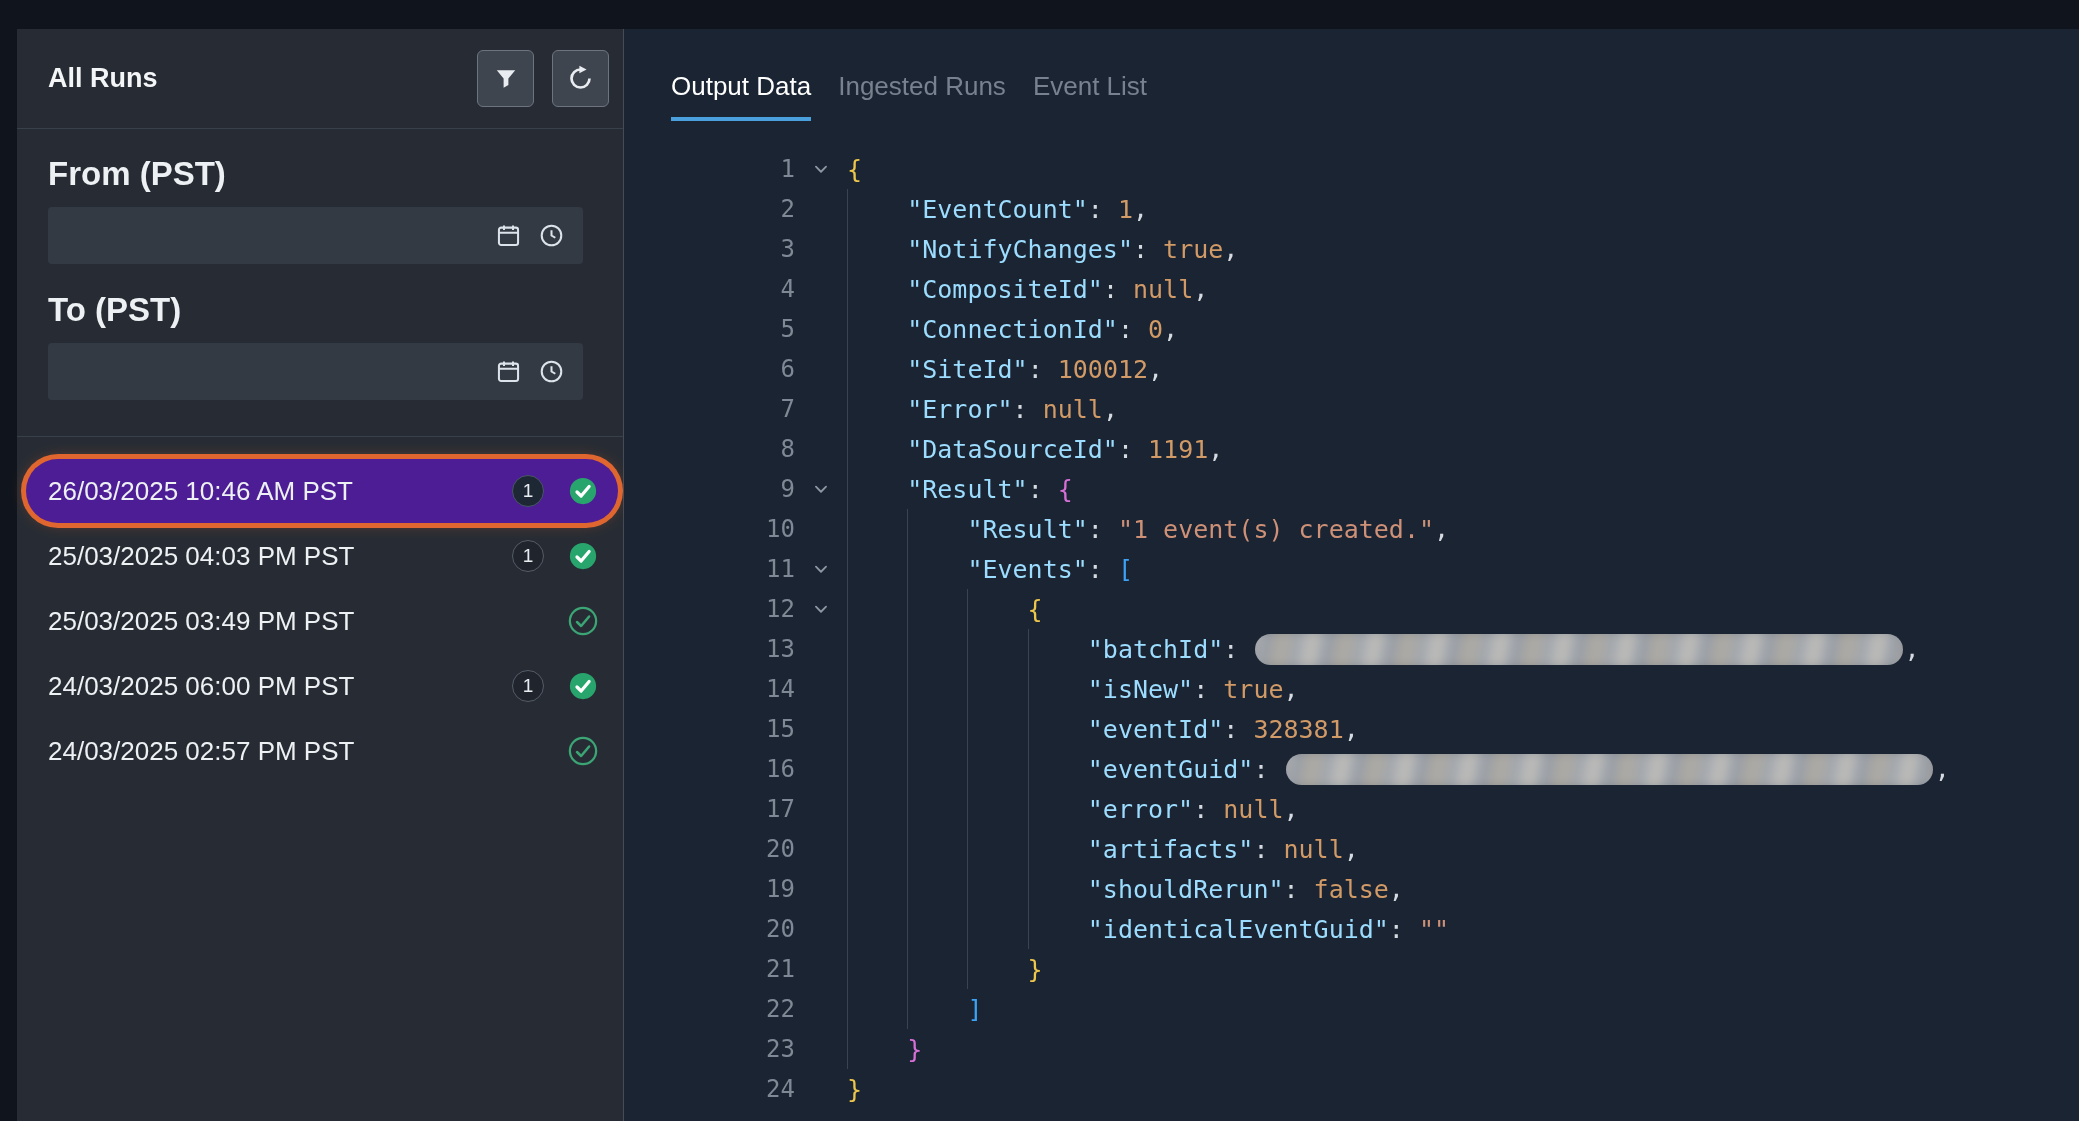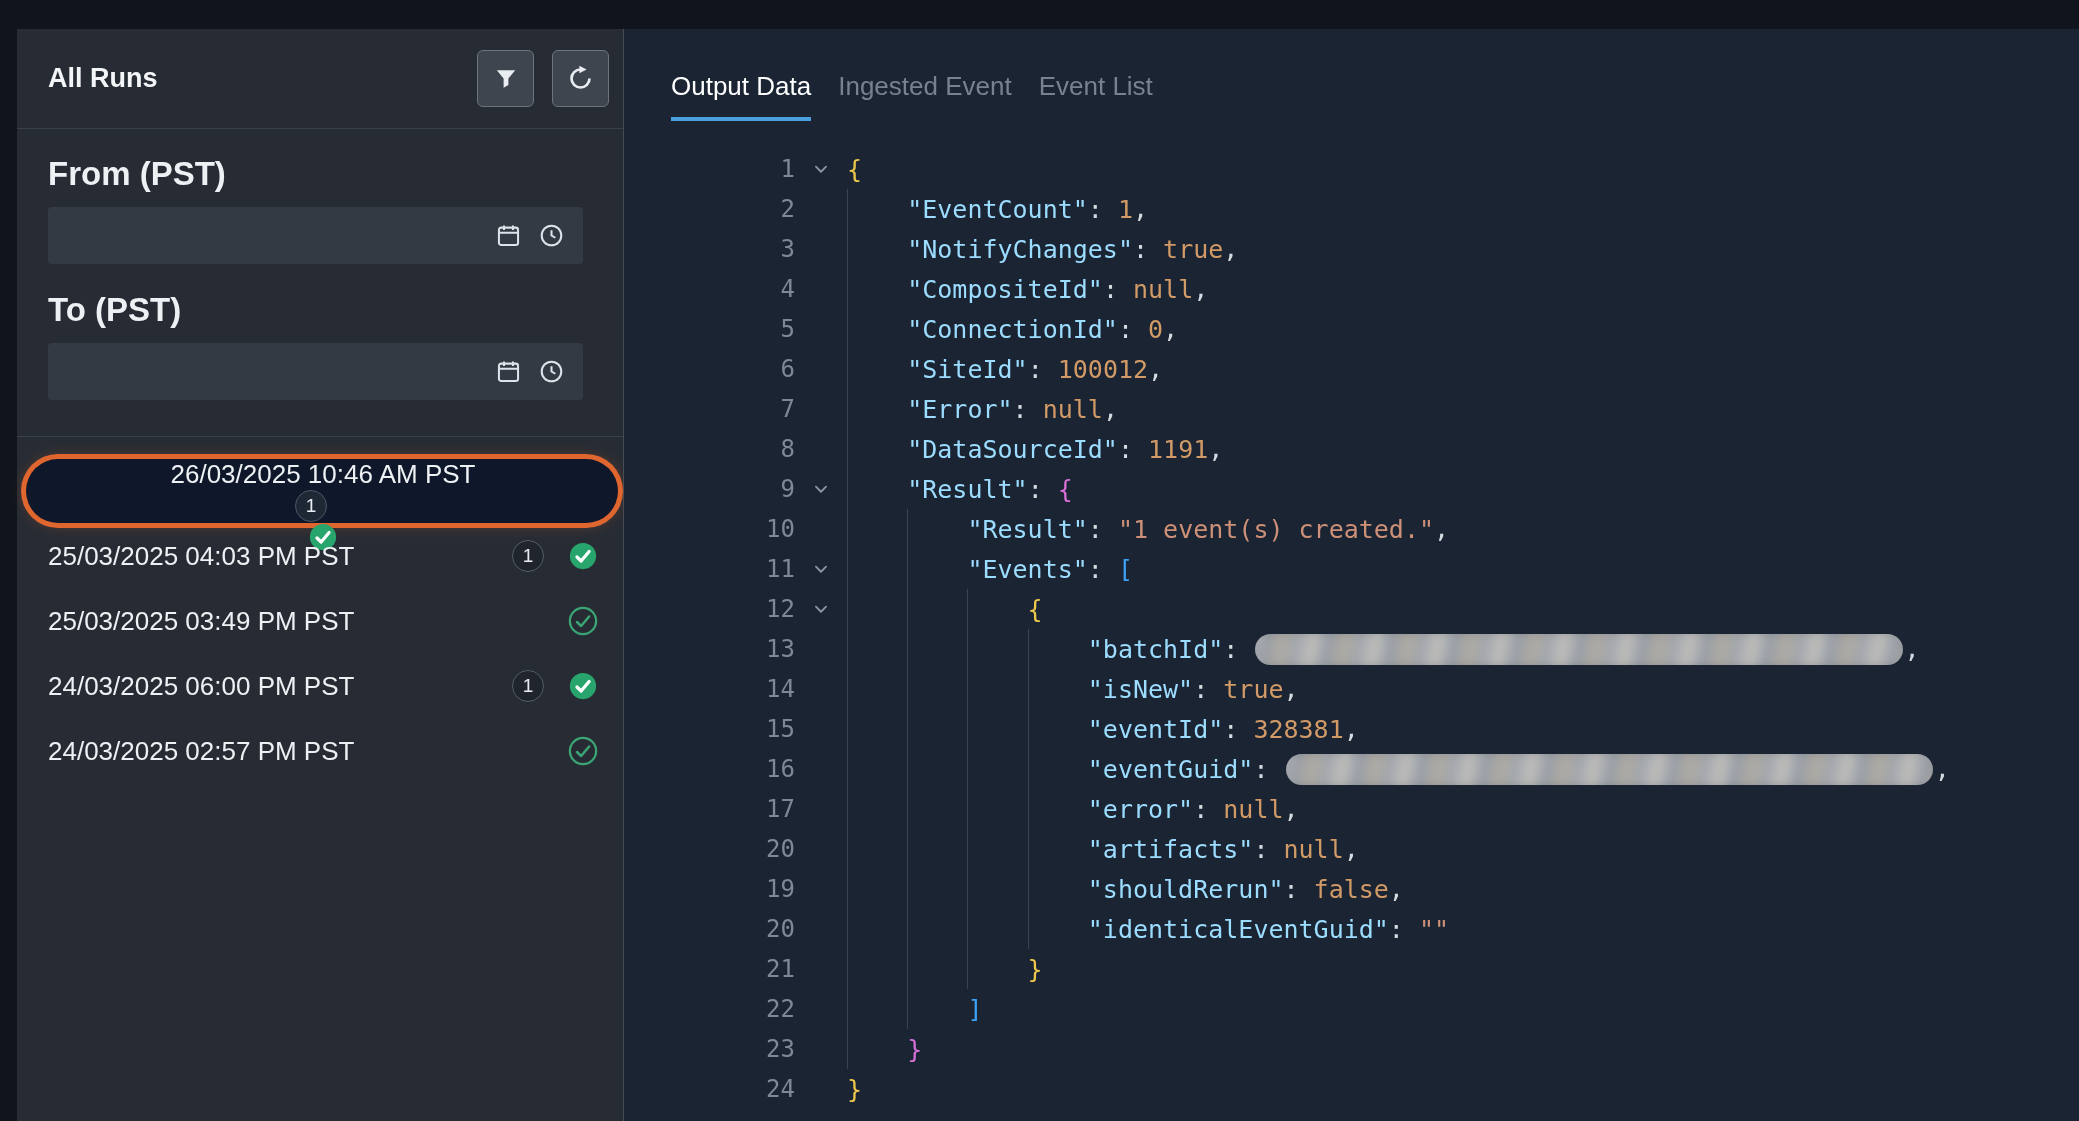--- a/index.html
+++ b/index.html
@@ -22,22 +22,22 @@
   .date-input { height:57px; background:#343a43; border-radius:4px; display:flex;
                 align-items:center; padding:0 18px; margin-bottom:27px; }
   .date-input:last-child { margin-bottom:6px; }
   .date-value { flex:1; background:transparent; border:none; outline:none;
                 color:#e8ecf0; font-size:24px; font-family:"Liberation Sans",sans-serif; }
   .in-icon { margin-left:16px; display:flex; cursor:pointer; }
 
   .runs { padding-top:22px; }
   .run { height:64px; border-radius:32px; display:flex; align-items:center;
          padding:0 20px 0 22px; margin:0 5px 1px 9px; color:#eef1f4; font-size:26px; cursor:pointer; }
-  .run.selected { background:#0f172a;
-                  box-shadow:0 0 0 5px #e0662f, 0 0 16px rgba(224,102,47,.45);flex-direction:column; }
+  .run.selected { background:#4c1d95;
+                  box-shadow:0 0 0 5px #e0662f, 0 0 16px rgba(224,102,47,.45); }
   .run-label { flex:1; }
   .badge { width:32px; height:32px; flex:0 0 auto; border-radius:50%; background:#20252d;
            border:1px solid #555c67; color:#e9edf1; font-size:19px;
            display:flex; align-items:center; justify-content:center; margin-right:24px; }
   .run.selected .badge { background:#1d2834; border-color:#4a5666; }
   .check { width:30px; height:30px; flex:0 0 auto; display:flex; }
   .check svg { width:30px; height:30px; }
   .check circle { fill:#28a56c; stroke:none; }
   .check path { fill:none; stroke:#ffffff; stroke-width:2.6; stroke-linecap:round; stroke-linejoin:round; }
   .check.outline circle { fill:none; stroke:#3ba575; stroke-width:1.8; }
@@ -186,21 +186,21 @@
               <path d="M7.2 12.8l3.3 3.2 6.4-7.6"></path>
             </svg>
     </span>
   </div>
 </div>
   </aside>
 
   <main class="main">
     <nav class="tabs" id="tabs">
         <div class="tab active">Output Data</div>
-        <div class="tab">Ingested Event</div>
+        <div class="tab">Ingested Runs</div>
         <div class="tab">Event List</div>
       </nav>
     <div class="code" id="code">
         <div class="code-line">
           <span class="ln">1</span>
           <span class="chev">
             <svg viewBox="0 0 24 24" width="22" height="22">
               <path d="M6.5 9.5l5.5 5.5 5.5-5.5" fill="none" stroke="#8d96a3" stroke-width="2" stroke-linecap="round" stroke-linejoin="round"></path>
             </svg>
           </span>

